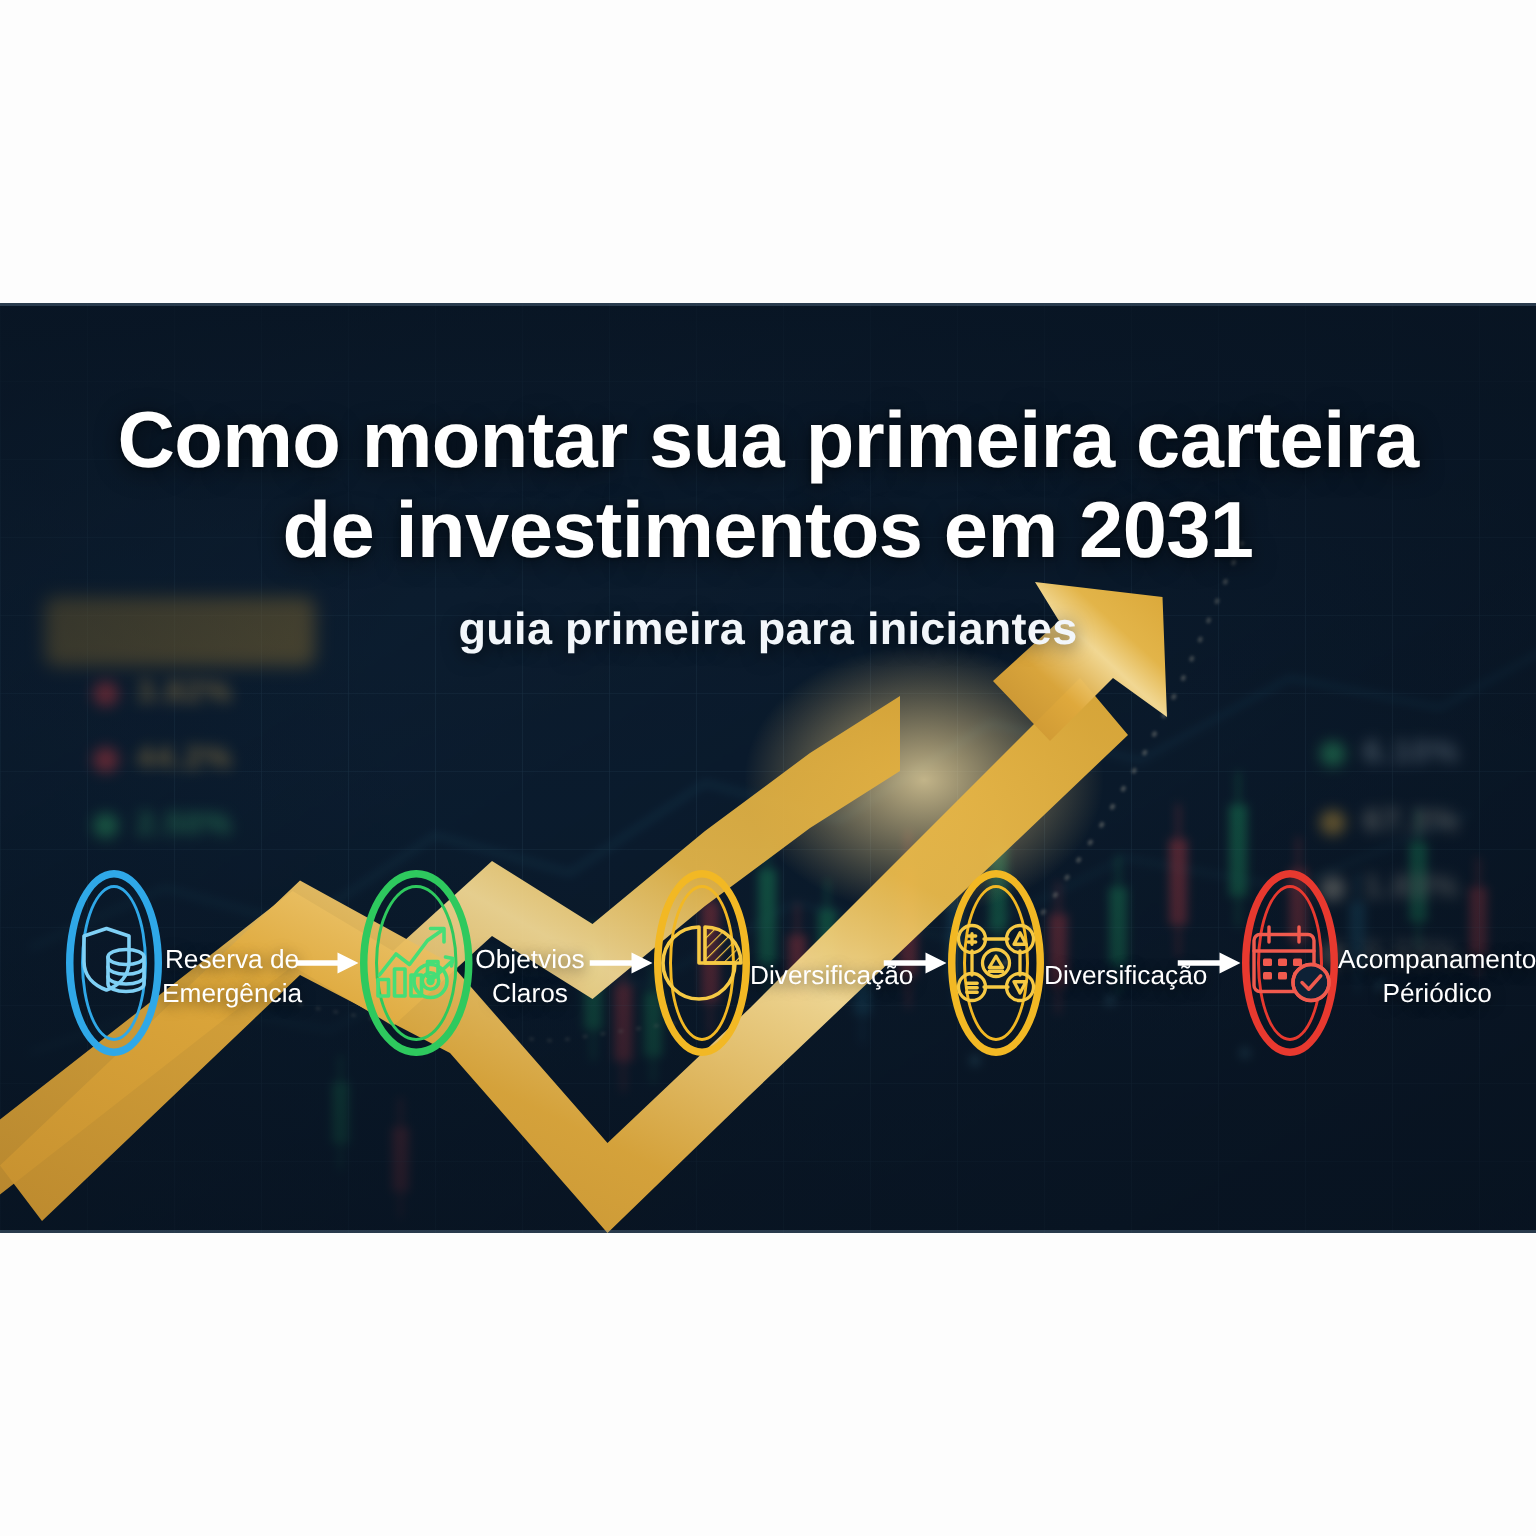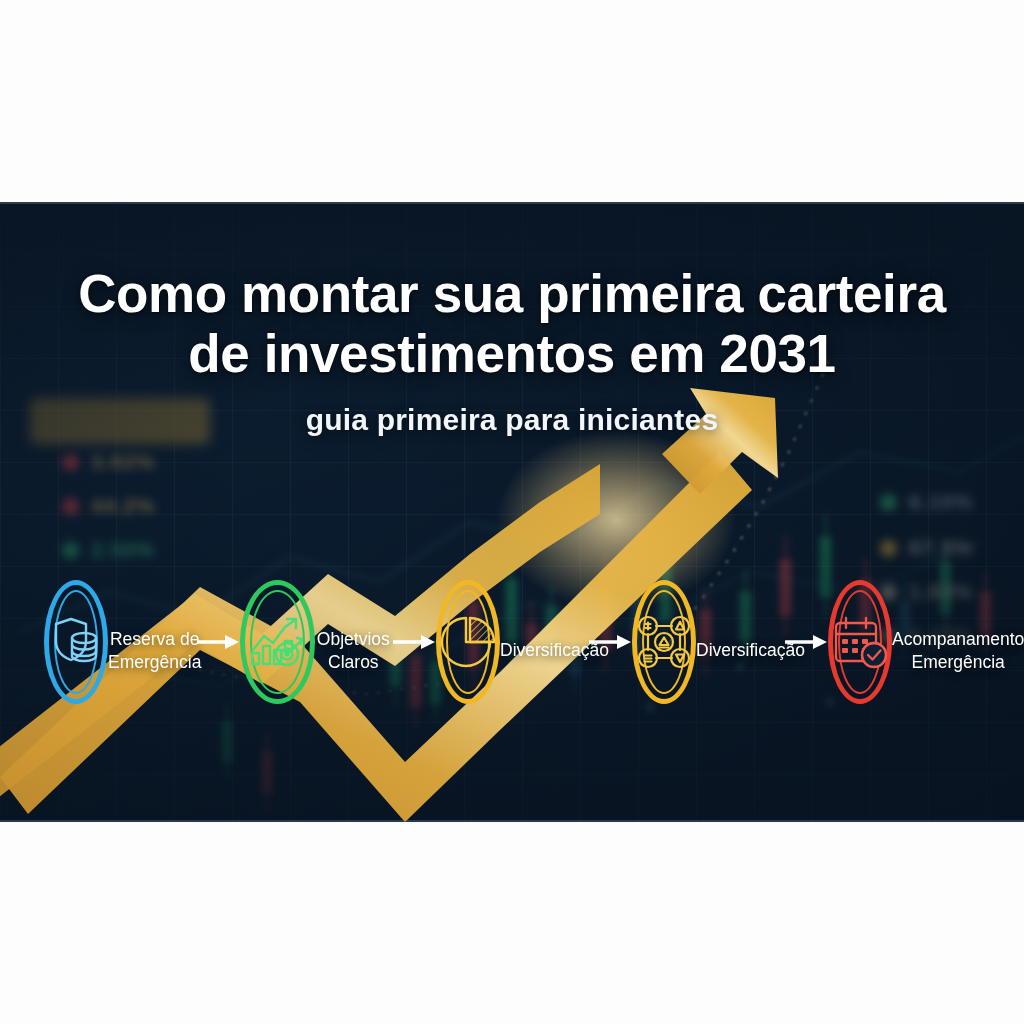--- a/index.html
+++ b/index.html
@@ -481,21 +481,21 @@
               <rect x="34" y="29" width="6" height="5" rx="1"></rect>
               <rect x="14" y="38" width="6" height="5" rx="1"></rect>
               <rect x="24" y="38" width="6" height="5" rx="1"></rect>
               <rect x="34" y="38" width="6" height="5" rx="1"></rect>
             </g>
             <circle cx="46" cy="45" r="12" fill="#0d2136"></circle>
             <circle cx="46" cy="45" r="12"></circle>
             <path d="M40 45 L44.5 49.5 L52.5 40.5"></path>
           </svg>
         </div>
-        <div class="step-label" data-name="step-label-5">Acompanamento Emergência</div>
+        <div class="step-label" data-name="step-label-5">Acompanamento Périódico</div>
       </div>
 
     </div>
 
     <div class="banner-edge top" data-name="banner-top-edge"></div>
     <div class="banner-edge bottom" data-name="banner-bottom-edge"></div>
   </div>
 </div>
 
 </body></html>

